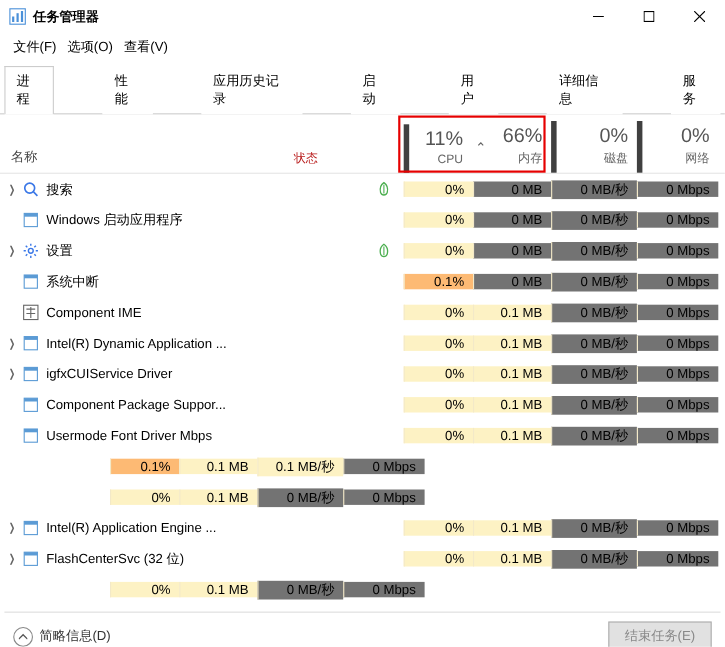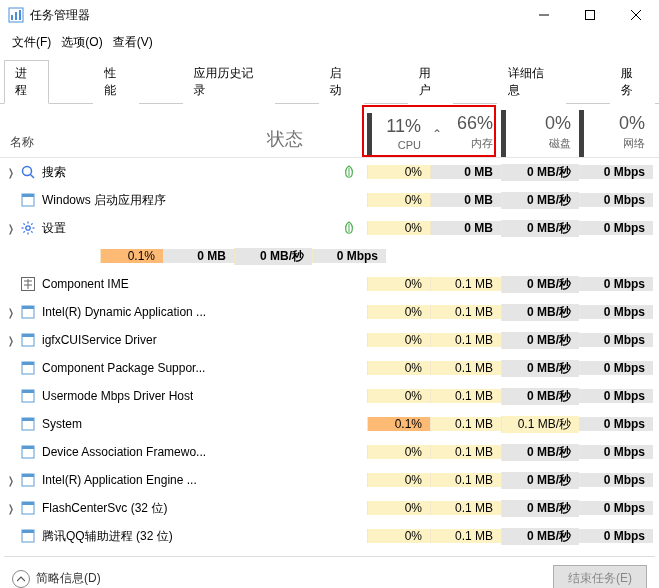--- a/index.html
+++ b/index.html
@@ -1,51 +1,51 @@
 <!DOCTYPE html>
 <html><head>
 <meta charset="utf-8">
 <style>
 * { margin: 0; padding: 0; box-sizing: border-box; font-family: "Microsoft YaHei", "Segoe UI", sans-serif; }
 body { background: #fff; width: 659px; height: 588px; overflow: hidden; font-size: 12px; color: #000; }
 
-.titlebar { display: flex; align-items: center; height: 30px; padding: 0 0 0 8px; }
+.titlebar { display: flex; align-items: center; height: 30px; padding: 0 0 0 8px; font-weight: bold; }
 .titlebar-icon { width: 16px; height: 16px; margin-right: 6px; }
 .titlebar-title { flex: 1; font-size: 12px; }
 .win-controls { display: flex; }
 .win-btn { width: 46px; height: 30px; display: flex; align-items: center; justify-content: center; cursor: pointer; }
 
 .menubar { display: flex; gap: 2px; padding: 2px 8px; font-size: 12px; }
 .menu-item { padding: 2px 4px; cursor: pointer; }
 
 .tabs { display: flex; border-bottom: 1px solid #ccc; padding: 0 4px; margin-top: 4px; font-size: 12px; gap: 44px; }
 .tab { padding: 4px 10px; border: 1px solid transparent; border-bottom: none; cursor: pointer; position: relative; top: 1px; background: #fff; }
 .tab.active { border-color: #ccc; border-bottom: 1px solid #fff; }
 
 .table-header { display: flex; align-items: flex-end; height: 54px; border-bottom: 1px solid #e5e5e5; position: relative; }
 .col-name { flex: 1; padding: 0 0 6px 10px; font-size: 12px; color: #444; }
-.col-status { width: 100px; padding: 0 0 6px 0; font-size: 18px; color: #737373; }
+.col-status { width: 100px; padding: 0 0 6px 0; font-size: 11px; color: #b91c1c; }
 .col-metric { width: 62px; text-align: right; padding: 4px 8px 6px 0; font-size: 12px; color: #444; display: flex; flex-direction: column; justify-content: flex-end; align-items: flex-end; cursor: pointer; }
 .col-metric .pct { font-size: 18px; color: #555; line-height: 1.1; }
 .col-metric .lbl { font-size: 11px; color: #666; margin-top: 2px; }
 .col-metric.hl-left { border-left: 5px solid #404040; }
 .col-sort { width: 16px; display: flex; align-items: center; justify-content: center; padding-bottom: 16px; color: #666; }
 
 .red-box { position: absolute; border: 2px solid #e60000; top: 1px; height: 52px; left: 362px; width: 134px; pointer-events: none; z-index: 5; }
 
 .rows { height: 392px; overflow: hidden; }
 .row { display: flex; align-items: center; height: 28px; font-size: 12px; }
 .row .cell-name { flex: 1; display: flex; align-items: center; padding-left: 4px; white-space: nowrap; overflow: hidden; }
 .row .expander { width: 14px; display: inline-flex; justify-content: center; color: #666; font-size: 10px; cursor: pointer; }
 .row .proc-icon { width: 16px; height: 16px; margin: 0 6px 0 2px; flex-shrink: 0; }
 .row .proc-name { overflow: hidden; text-overflow: ellipsis; }
 .row .cell-status { width: 100px; display: flex; align-items: center; justify-content: flex-end; padding-right: 12px; }
 .row .cell-metric { width: 62px; text-align: right; padding-right: 8px; border-left: 1px solid #f3e9c8; }
 
-.heat-0 { background: #e5e5e5; font-weight: bold; }
+.heat-0 { background: #737373; }
 .heat-1 { background: #fdf2c4; }
 .heat-2 { background: #fdba74; }
 
 .leaf-icon { color: #4caf50; }
 
 .bottom-sep { border-top: 1px solid #ddd; margin: 6px 4px 0 4px; }
 .footer { display: flex; align-items: center; padding: 8px 12px; font-size: 12px; }
 .footer-left { display: flex; align-items: center; gap: 6px; cursor: pointer; color: #333; }
 .footer-left .circ { width: 18px; height: 18px; border: 1px solid #888; border-radius: 50%; display: flex; align-items: center; justify-content: center; font-size: 10px; }
 .footer-right { margin-left: auto; }
@@ -200,20 +200,30 @@
           </svg>
         </span>
       </div>
       <div class="cell-metric heat-1" style="width: 63px;">0%</div>
       <div class="cell-metric heat-0" style="width: 71px;">0 MB</div>
       <div class="cell-metric heat-0" style="width: 78px;">0 MB/秒</div>
       <div class="cell-metric heat-0" style="width: 74px;">0 Mbps</div>
       <div style="width: 6px;"></div>
     </div>
     <div class="row">
+      <div class="cell-name">
+        <span class="expander" style="transform: scaleX(0.7); color: rgb(102, 102, 102);"></span>
+        <span class="proc-icon">
+          <svg viewBox="0 0 16 16">
+            <rect x="2" y="2" width="12" height="12" fill="#fff" stroke="#5b9bd5" stroke-width="1"></rect>
+            <rect x="2" y="2" width="12" height="3" fill="#5b9bd5"></rect>
+          </svg>
+        </span>
+        <span class="proc-name">系统中断</span>
+      </div>
       <div class="cell-status"></div>
       <div class="cell-metric heat-2" style="width: 63px;">0.1%</div>
       <div class="cell-metric heat-0" style="width: 71px;">0 MB</div>
       <div class="cell-metric heat-0" style="width: 78px;">0 MB/秒</div>
       <div class="cell-metric heat-0" style="width: 74px;">0 Mbps</div>
       <div style="width: 6px;"></div>
     </div>
     <div class="row">
       <div class="cell-name">
         <span class="expander" style="transform: scaleX(0.7); color: rgb(102, 102, 102);"></span>
@@ -290,58 +300,38 @@
     </div>
     <div class="row">
       <div class="cell-name">
         <span class="expander" style="transform: scaleX(0.7); color: rgb(102, 102, 102);"></span>
         <span class="proc-icon">
           <svg viewBox="0 0 16 16">
             <rect x="2" y="2" width="12" height="12" fill="#fff" stroke="#5b9bd5" stroke-width="1"></rect>
             <rect x="2" y="2" width="12" height="3" fill="#5b9bd5"></rect>
           </svg>
         </span>
-        <span class="proc-name">Usermode Mbps Driver Host</span>
-      </div>
-      <div class="cell-status"></div>
-      <div class="cell-metric heat-1" style="width: 63px;">0%</div>
-      <div class="cell-metric heat-1" style="width: 71px;">0.1 MB</div>
-      <div class="cell-metric heat-0" style="width: 78px;">0 MB/秒</div>
-      <div class="cell-metric heat-0" style="width: 74px;">0 Mbps</div>
-      <div style="width: 6px;"></div>
-    </div>
-    <div class="row">
-      <div class="cell-name">
-        <span class="expander" style="transform: scaleX(0.7); color: rgb(102, 102, 102);"></span>
-        <span class="proc-icon">
-          <svg viewBox="0 0 16 16">
-            <rect x="2" y="2" width="12" height="12" fill="#fff" stroke="#5b9bd5" stroke-width="1"></rect>
-            <rect x="2" y="2" width="12" height="3" fill="#5b9bd5"></rect>
-          </svg>
-        </span>
-        <span class="proc-name">System</span>
-      </div>
+        <span class="proc-name">Usermode Font Driver Mbps</span>
+      </div>
+      <div class="cell-status"></div>
+      <div class="cell-metric heat-1" style="width: 63px;">0%</div>
+      <div class="cell-metric heat-1" style="width: 71px;">0.1 MB</div>
+      <div class="cell-metric heat-0" style="width: 78px;">0 MB/秒</div>
+      <div class="cell-metric heat-0" style="width: 74px;">0 Mbps</div>
+      <div style="width: 6px;"></div>
+    </div>
+    <div class="row">
       <div class="cell-status"></div>
       <div class="cell-metric heat-2" style="width: 63px;">0.1%</div>
       <div class="cell-metric heat-1" style="width: 71px;">0.1 MB</div>
       <div class="cell-metric heat-1" style="width: 78px;">0.1 MB/秒</div>
       <div class="cell-metric heat-0" style="width: 74px;">0 Mbps</div>
       <div style="width: 6px;"></div>
     </div>
     <div class="row">
-      <div class="cell-name">
-        <span class="expander" style="transform: scaleX(0.7); color: rgb(102, 102, 102);"></span>
-        <span class="proc-icon">
-          <svg viewBox="0 0 16 16">
-            <rect x="2" y="2" width="12" height="12" fill="#fff" stroke="#5b9bd5" stroke-width="1"></rect>
-            <rect x="2" y="2" width="12" height="3" fill="#5b9bd5"></rect>
-          </svg>
-        </span>
-        <span class="proc-name">Device Association Framewo...</span>
-      </div>
       <div class="cell-status"></div>
       <div class="cell-metric heat-1" style="width: 63px;">0%</div>
       <div class="cell-metric heat-1" style="width: 71px;">0.1 MB</div>
       <div class="cell-metric heat-0" style="width: 78px;">0 MB/秒</div>
       <div class="cell-metric heat-0" style="width: 74px;">0 Mbps</div>
       <div style="width: 6px;"></div>
     </div>
     <div class="row">
       <div class="cell-name">
         <span class="expander" style="transform: scaleX(0.7); color: rgb(102, 102, 102);">❯</span>
@@ -372,30 +362,20 @@
         <span class="proc-name">FlashCenterSvc (32 位)</span>
       </div>
       <div class="cell-status"></div>
       <div class="cell-metric heat-1" style="width: 63px;">0%</div>
       <div class="cell-metric heat-1" style="width: 71px;">0.1 MB</div>
       <div class="cell-metric heat-0" style="width: 78px;">0 MB/秒</div>
       <div class="cell-metric heat-0" style="width: 74px;">0 Mbps</div>
       <div style="width: 6px;"></div>
     </div>
     <div class="row">
-      <div class="cell-name">
-        <span class="expander" style="transform: scaleX(0.7); color: rgb(102, 102, 102);"></span>
-        <span class="proc-icon">
-          <svg viewBox="0 0 16 16">
-            <rect x="2" y="2" width="12" height="12" fill="#fff" stroke="#5b9bd5" stroke-width="1"></rect>
-            <rect x="2" y="2" width="12" height="3" fill="#5b9bd5"></rect>
-          </svg>
-        </span>
-        <span class="proc-name">腾讯QQ辅助进程 (32 位)</span>
-      </div>
       <div class="cell-status"></div>
       <div class="cell-metric heat-1" style="width: 63px;">0%</div>
       <div class="cell-metric heat-1" style="width: 71px;">0.1 MB</div>
       <div class="cell-metric heat-0" style="width: 78px;">0 MB/秒</div>
       <div class="cell-metric heat-0" style="width: 74px;">0 Mbps</div>
       <div style="width: 6px;"></div>
     </div>
   </div>
 
 <div class="bottom-sep"></div>

